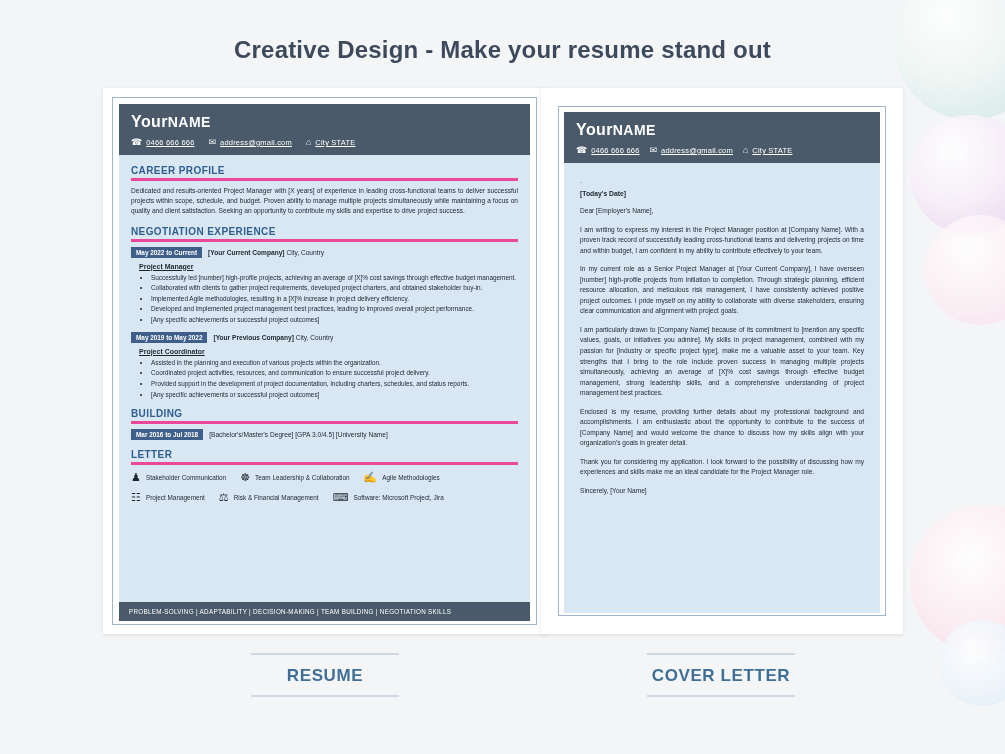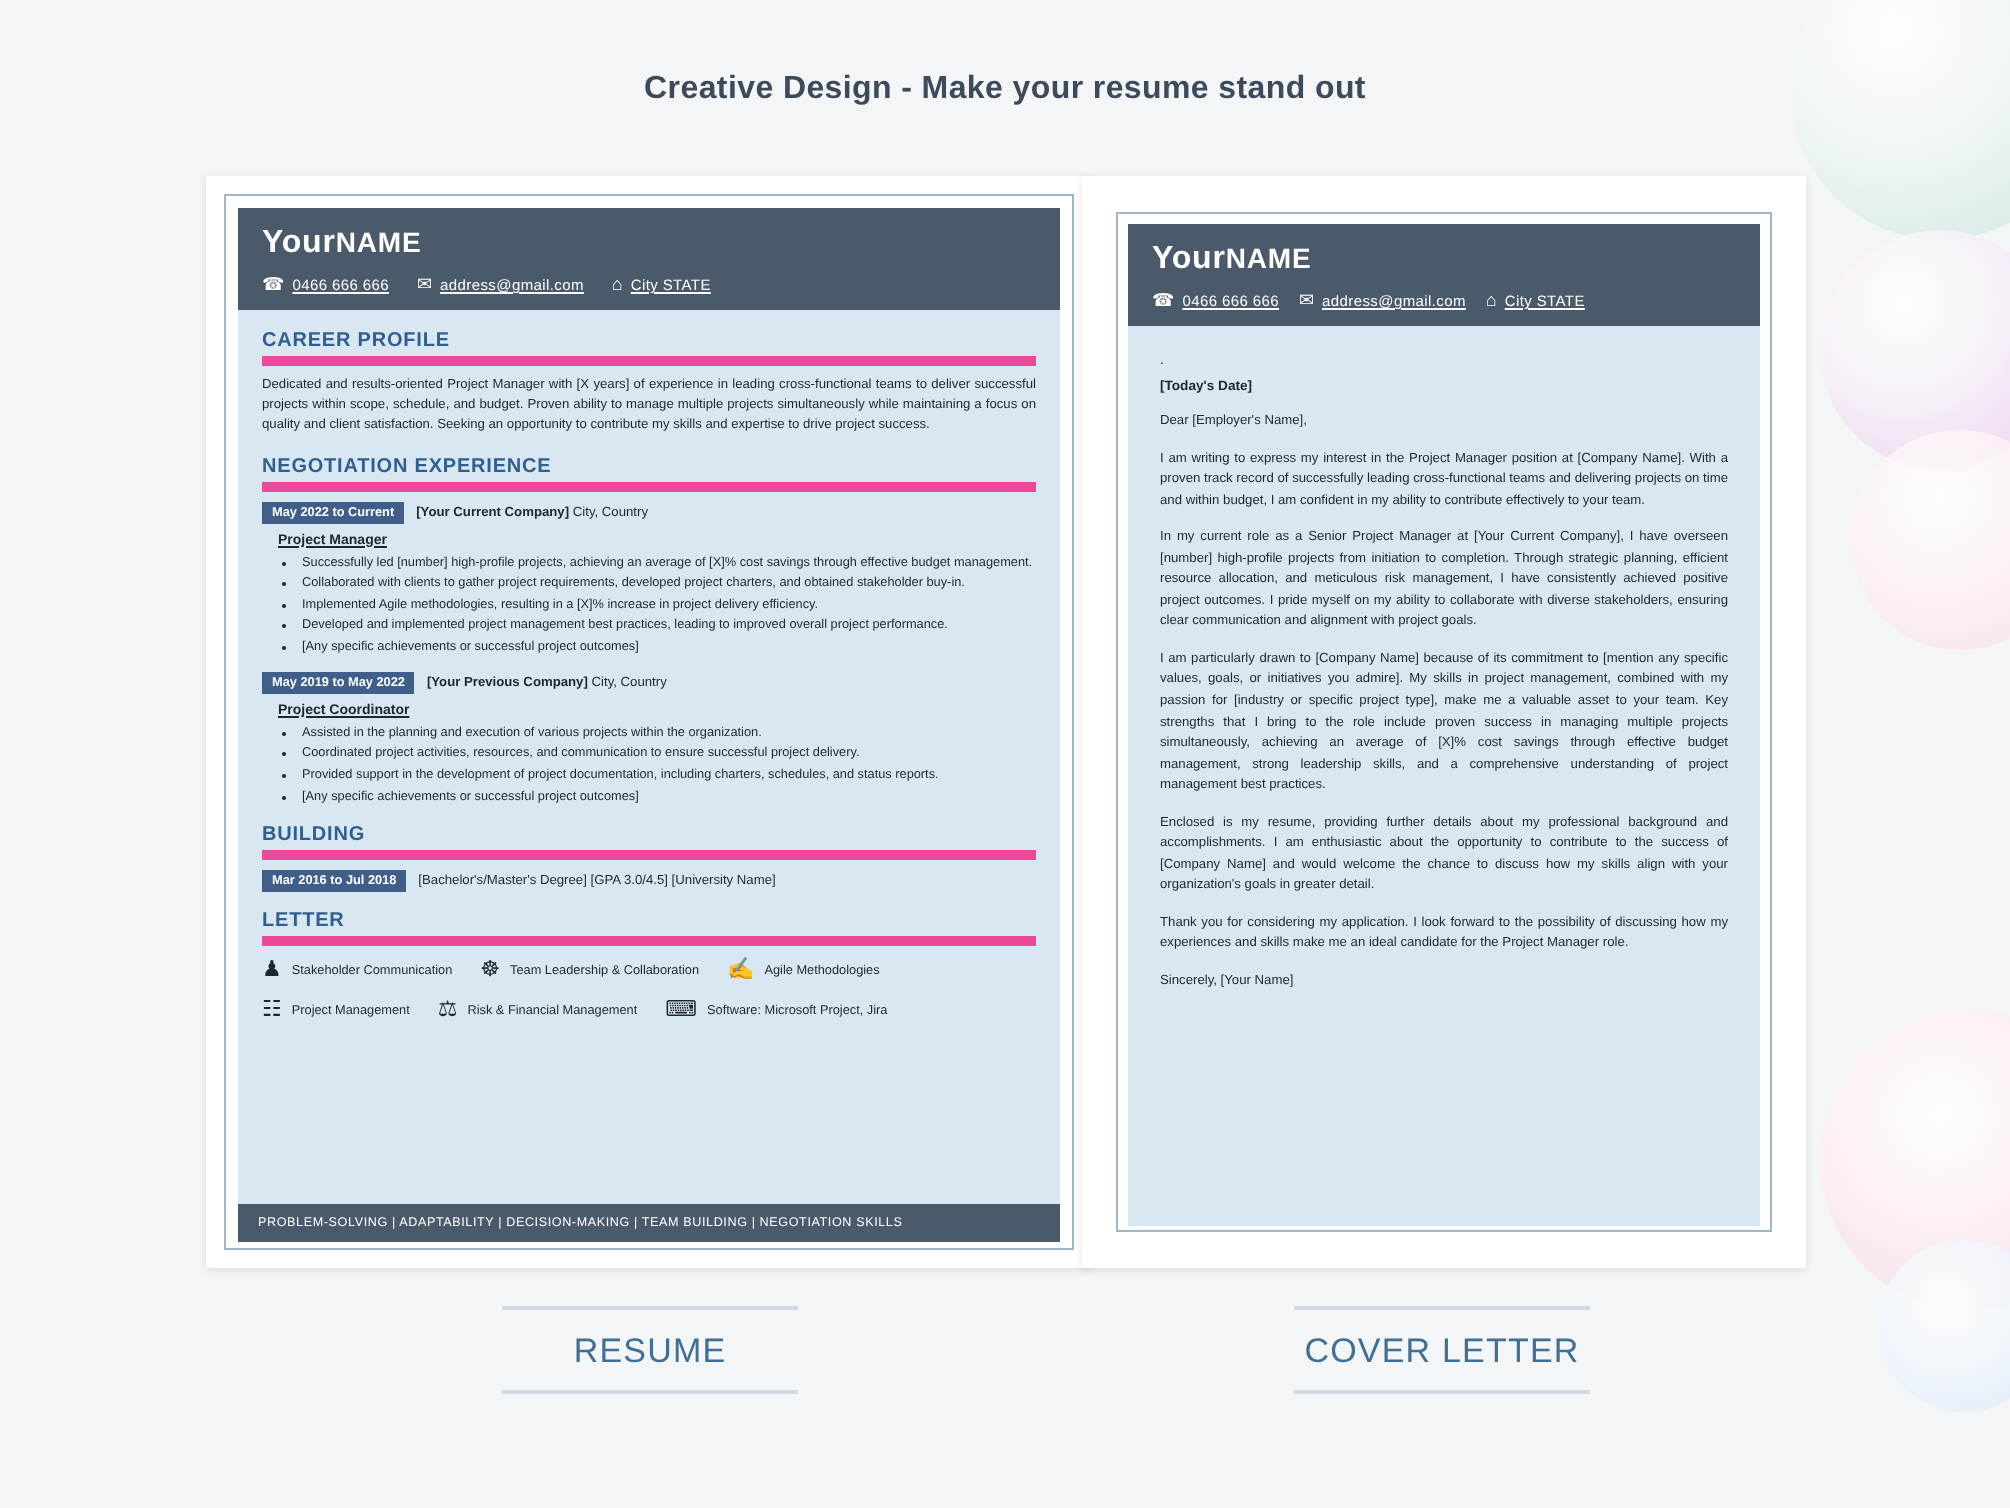--- a/index.html
+++ b/index.html
@@ -24,21 +24,21 @@
         opacity:.8; }
   .b4 { width:150px; height:150px; right:-55px; top:505px;
         background:radial-gradient(circle at 40% 35%, #ffffff 0%, #fdeef3 45%, #f7dde7 80%, #f3d5e2 100%);
         opacity:.85; }
   .b5 { width:86px; height:86px; right:-20px; top:620px;
         background:radial-gradient(circle at 40% 35%, #ffffff 0%, #eef5fb 50%, #dce9f6 100%);
         opacity:.85; }
 
   .page-title {
     position:absolute; top:36px; left:0; width:100%;
-    text-align:center; font-size:16px; font-weight:bold;
+    text-align:center; font-size:24px; font-weight:bold;
     color:#3d4a5c; letter-spacing:.2px;
   }
 
   
   .sheet {
     position:absolute; background:#ffffff;
     box-shadow:0 1px 4px rgba(0,0,0,.10);
   }
   #resume-sheet { left:103px; top:88px; width:443px; height:546px; padding:9px; }
   #cover-sheet  { left:541px; top:88px; width:362px; height:546px; padding:18px 17px; }
@@ -57,21 +57,21 @@
   .contact-row { display:flex; gap:14px; margin-top:7px; font-size:7.5px; align-items:center; }
   #cover-sheet .contact-row { gap:10px; }
   .contact-item { display:flex; align-items:center; gap:4px; white-space:nowrap; }
   .contact-item .ic { font-size:9px; line-height:1; }
   .contact-item .tx { letter-spacing:.2px;text-decoration:underline; }
 
   
   .resume-body { background:#d9e7f3; margin:0 6px 6px 6px; padding:10px 12px 0 12px; height:calc(100% - 60px); position:relative; }
   .sec-title {
     color:#2f5f8f; font-size:10px; font-weight:bold; letter-spacing:.4px;
-    border-bottom:5px solid #ec4899; padding-bottom:2px; margin-bottom:5px;
+    border-bottom:3px solid #ec4899; padding-bottom:2px; margin-bottom:5px;
   }
   .sec-title.sp { margin-top:9px; }
   .para { font-size:6.6px; line-height:1.55; color:#1d2530; text-align:justify; }
   .jobrow { display:flex; align-items:center; gap:6px; margin-top:3px; }
   .datechip { background:#3f5f8a; color:#fff; font-size:6.4px; font-weight:bold; padding:2px 5px; white-space:nowrap; }
   .jobco { font-size:6.6px; color:#1d2530; }
   .jobco b { font-weight:bold; }
   .role { font-size:7px; font-weight:bold; color:#1d2530; text-decoration:underline; margin:5px 0 3px 8px; }
   ul.bul { margin:0 0 0 20px; padding:0; }
   ul.bul li { font-size:6.4px; line-height:1.5; color:#1d2530; margin-bottom:1px; text-align:left; }
@@ -88,21 +88,21 @@
 
   
   .cover-body { background:#d9e7f3; margin:0 5px 5px 5px; padding:14px 16px; height:calc(100% - 58px); }
   .cl-date { font-size:6.8px; font-weight:bold; color:#1d2530; margin-bottom:9px; }
   .cl-dot { font-size:6.8px; color:#1d2530; margin-bottom:6px; }
   .cl-p { font-size:6.6px; line-height:1.6; color:#1d2530; text-align:justify; margin-bottom:8px; }
 
   
   .caption { position:absolute; text-align:center; width:148px; }
   .caption .line { height:2px; background:#cfd8e3; }
-  .caption .txt { font-size:17px; font-weight:normal; color:#3f6f96; letter-spacing:.6px; padding:11px 0 9px; }
+  .caption .txt { font-size:17px; font-weight:bold; color:#3f6f96; letter-spacing:.6px; padding:11px 0 9px; }
   #resume-caption { left:251px; top:653px; }
   #cover-caption  { left:647px; top:653px; }
 </style>
 </head>
 <body>
 
 <div class="bubble b1"></div>
 <div class="bubble b2"></div>
 <div class="bubble b3"></div>
 <div class="bubble b4"></div>

